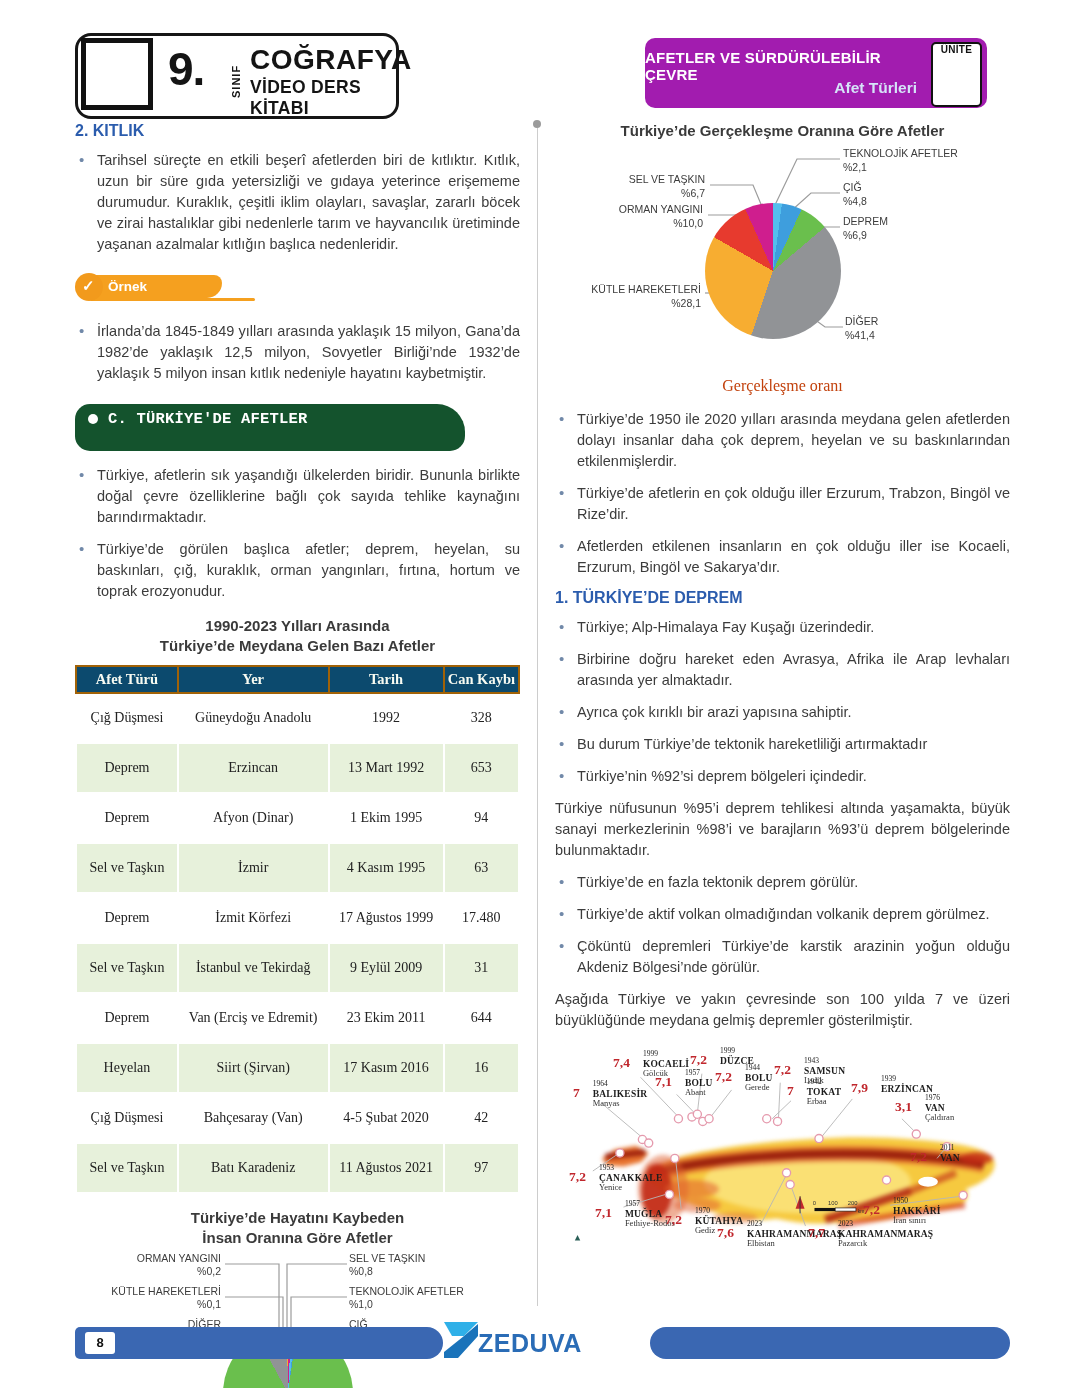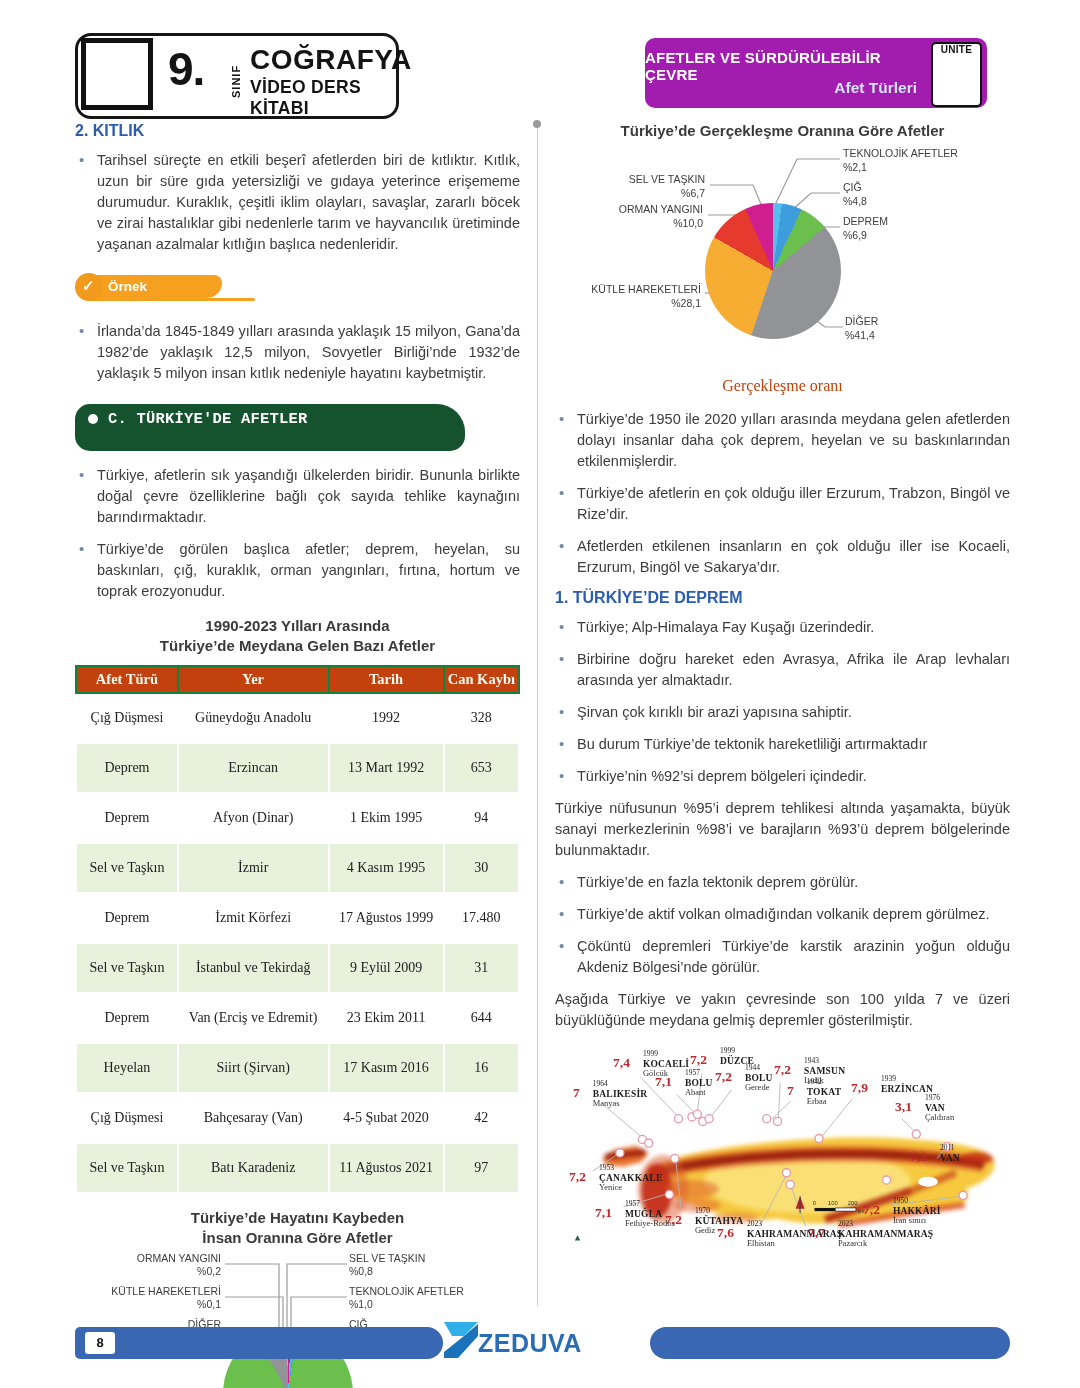--- a/index.html
+++ b/index.html
@@ -42,21 +42,21 @@
   .ornek-tail{position:absolute;left:15px;top:25px;width:165px;height:3px;background:#f5a01f;border-radius:2px;}
 
   
   .banner{position:relative;width:390px;height:47px;background:#14532d;border-radius:15px 28px 15px 15px;margin:20px 0 14px 0;font-family:Liberation Mono, monospace;}
   .banner-dot{position:absolute;left:13px;top:10px;width:10px;height:10px;border-radius:50%;background:#fff;}
   .banner-label{color:#fff;font-weight:800;font-size:15.5px;line-height:30px;padding-left:33px;letter-spacing:.2px;}
 
   
   .tbl-title{text-align:center;font-weight:800;font-size:15px;line-height:1.35;margin:14px 0 8px 0;color:#3a3a3a;}
   table.afet{width:100%;border-collapse:collapse;font-family:"Liberation Serif",serif;}
-  table.afet th{background:#c2410c;color:#f8fbf2;font-weight:700;font-size:14.5px;padding:4px 2px;border:2px solid #15803d;}
+  table.afet th{background:#0c4a6e;color:#f8fbf2;font-weight:700;font-size:14.5px;padding:4px 2px;border:2px solid #a16207;}
   table.afet td{font-size:14px;color:#222;text-align:center;padding:16px 2px;border:2px solid #fff;}
   table.afet tbody tr:nth-child(even) td{background:#e7f1db;}
 
   
   .fig2{position:relative;height:292px;margin-top:14px;}
   .fig2-title{text-align:center;font-weight:800;font-size:15px;line-height:1.35;color:#3a3a3a;}
   .fig1{position:relative;height:230px;margin-top:4px;}
   .col-title{text-align:center;font-weight:800;font-size:15px;color:#3a3a3a;margin:0;}
   .plabel{position:absolute;font-size:10.5px;line-height:1.3;color:#3c3c3c;white-space:nowrap;}
   .plabel.r{text-align:right;}
@@ -174,21 +174,21 @@
         <tr>
             <td>Deprem</td>
             <td>Afyon (Dinar)</td>
             <td>1 Ekim 1995</td>
             <td>94</td>
           </tr>
         <tr>
             <td>Sel ve Taşkın</td>
             <td>İzmir</td>
             <td>4 Kasım 1995</td>
-            <td>30</td>
+            <td>63</td>
           </tr>
         <tr>
             <td>Deprem</td>
             <td>İzmit Körfezi</td>
             <td>17 Ağustos 1999</td>
             <td>17.480</td>
           </tr>
         <tr>
             <td>Sel ve Taşkın</td>
             <td>İstanbul ve Tekirdağ</td>
@@ -319,21 +319,21 @@
     <div class="fig-cap">Gerçekleşme oranı</div>
 
     <p class="b">Türkiye’de 1950 ile 2020 yılları arasında meydana gelen afetlerden dolayı insanlar daha çok deprem, heyelan ve su baskınlarından etkilenmişlerdir.</p>
     <p class="b">Türkiye’de afetlerin en çok olduğu iller Erzurum, Trabzon, Bingöl ve Rize’dir.</p>
     <p class="b">Afetlerden etkilenen insanların en çok olduğu iller ise Kocaeli, Erzurum, Bingöl ve Sakarya’dır.</p>
 
     <div class="h-blue" style="margin-top:4px;">1. TÜRKİYE’DE DEPREM</div>
 
     <p class="b">Türkiye; Alp-Himalaya Fay Kuşağı üzerindedir.</p>
     <p class="b">Birbirine doğru hareket eden Avrasya, Afrika ile Arap levhaları arasında yer almaktadır.</p>
-    <p class="b">Şirvan çok kırıklı bir arazi yapısına sahiptir.</p>
+    <p class="b">Ayrıca çok kırıklı bir arazi yapısına sahiptir.</p>
     <p class="b">Bu durum Türkiye’de tektonik hareketliliği artırmaktadır</p>
     <p class="b">Türkiye’nin %92’si deprem bölgeleri içindedir.</p>
 
     <p class="p">Türkiye nüfusunun %95’i deprem tehlikesi altında yaşamakta, büyük sanayi merkezlerinin %98’i ve barajların %93’ü deprem bölgelerinde bulunmaktadır.</p>
 
     <p class="b">Türkiye’de en fazla tektonik deprem görülür.</p>
     <p class="b">Türkiye’de aktif volkan olmadığından volkanik deprem görülmez.</p>
     <p class="b">Çöküntü depremleri Türkiye’de karstik arazinin yoğun olduğu Akdeniz Bölgesi’nde görülür.</p>
 
     <p class="p">Aşağıda Türkiye ve yakın çevresinde son 100 yılda 7 ve üzeri büyüklüğünde meydana gelmiş depremler gösterilmiştir.</p>

